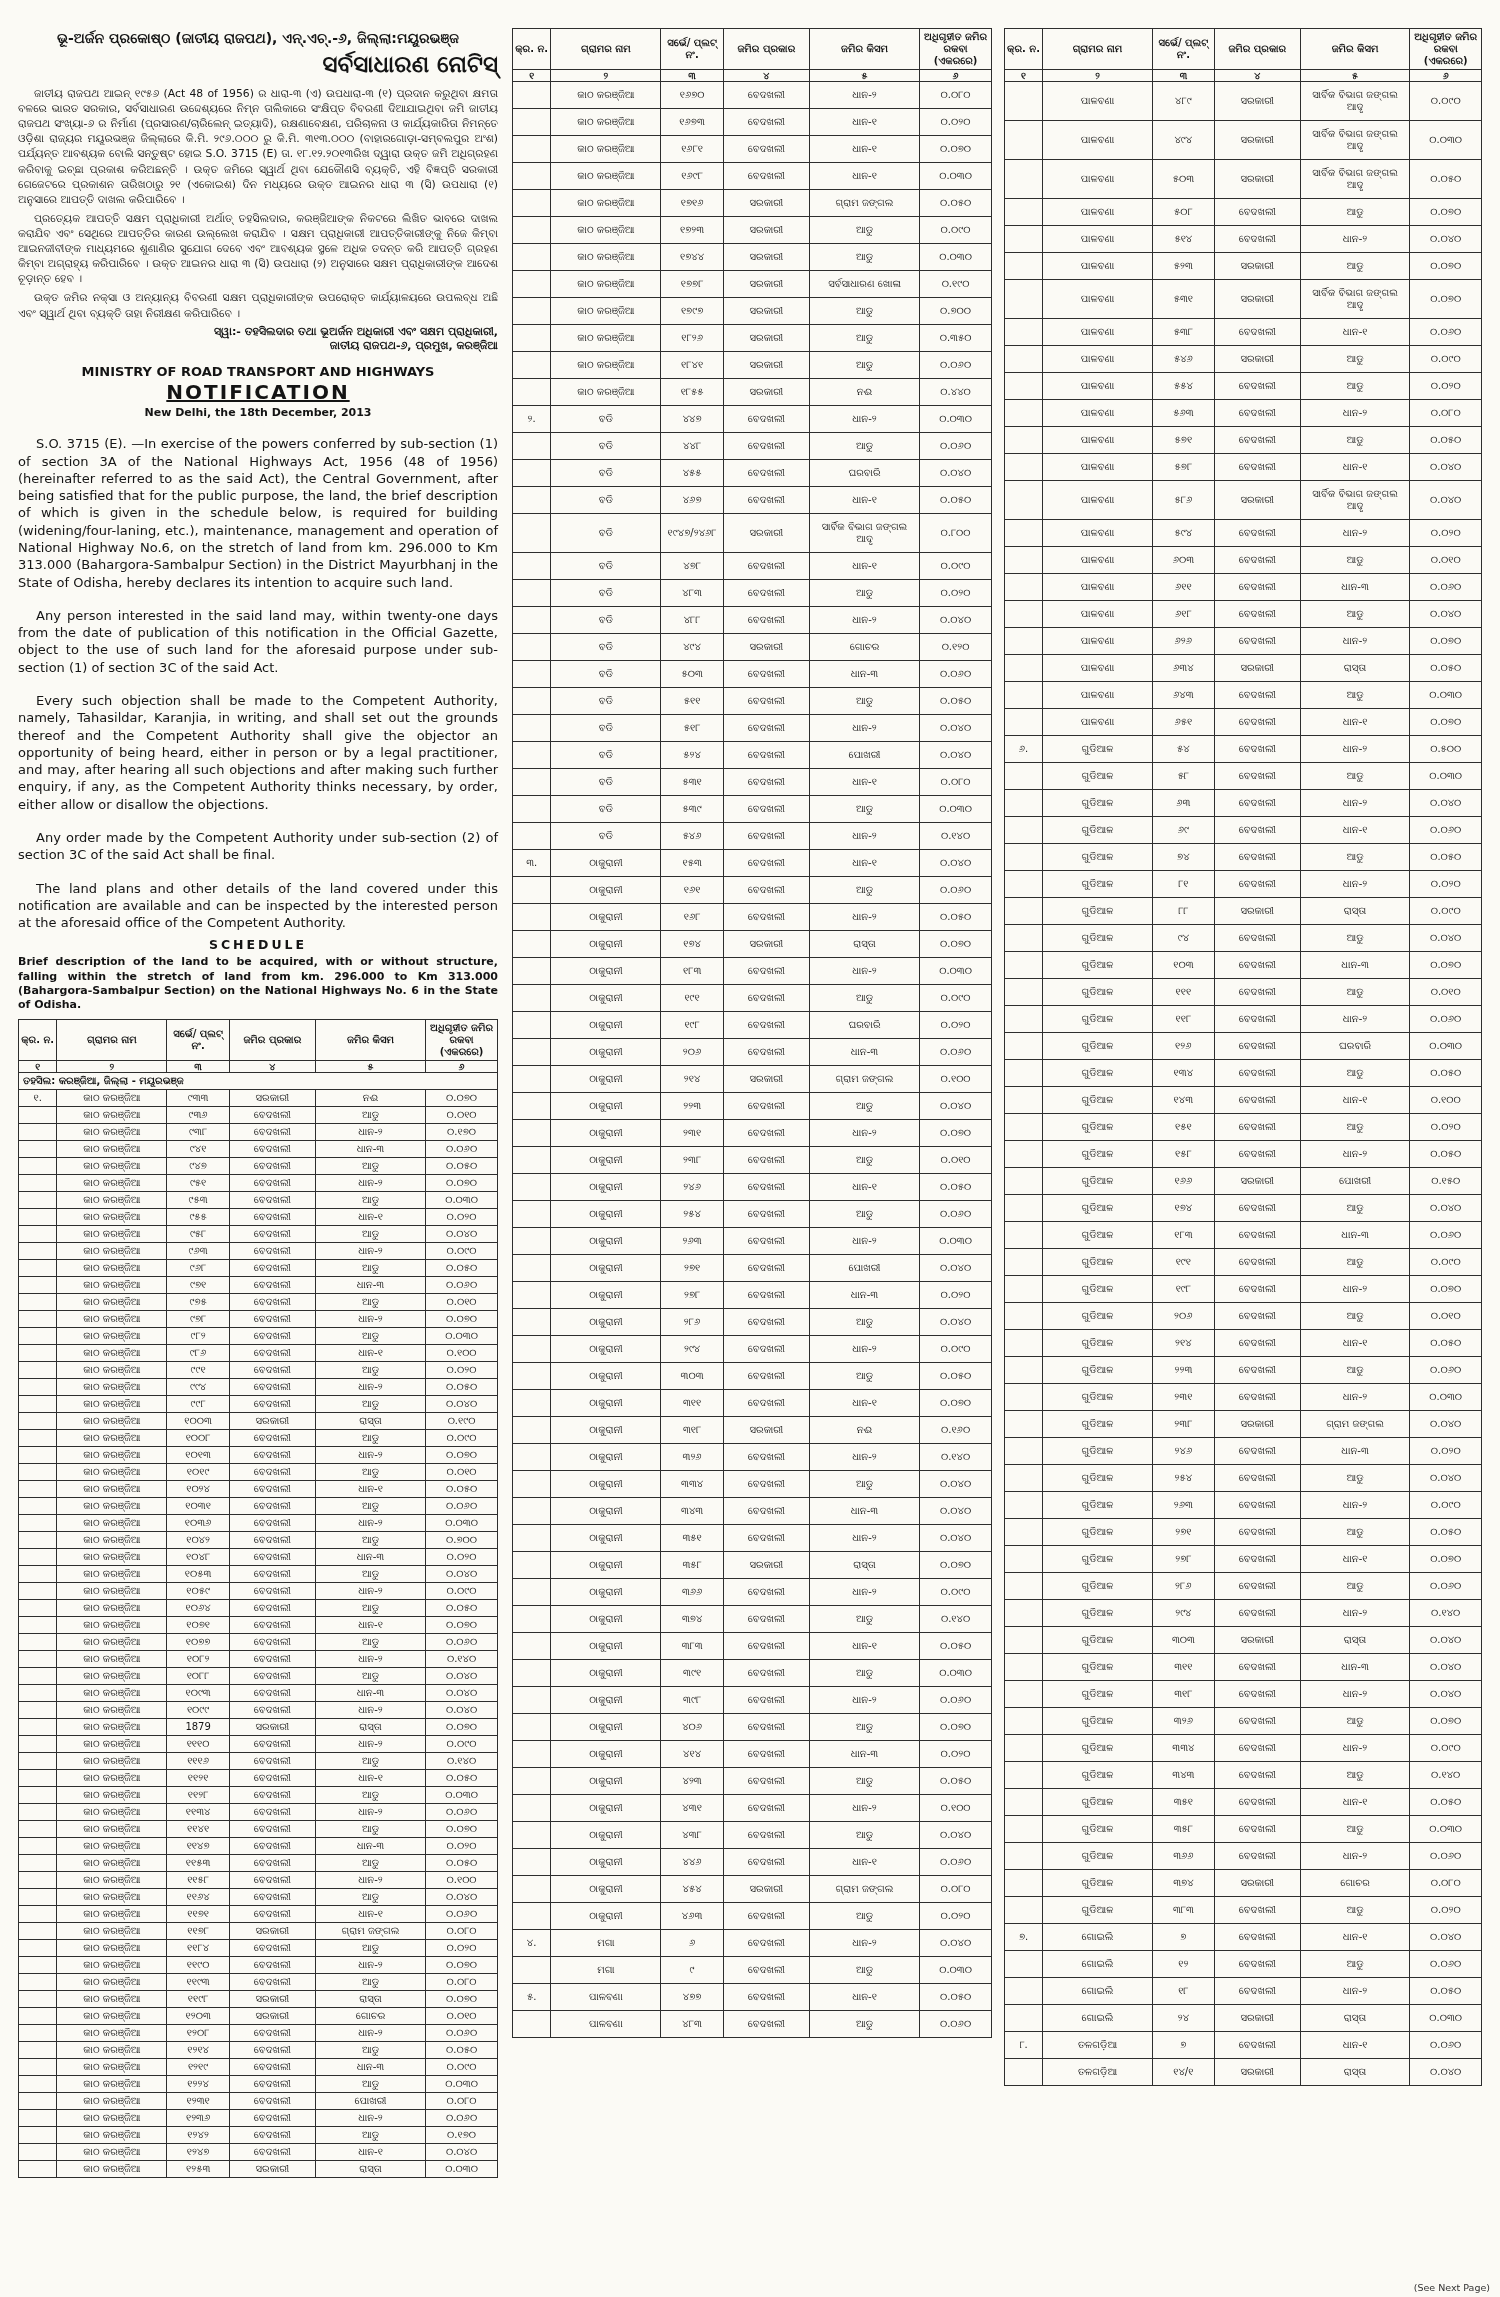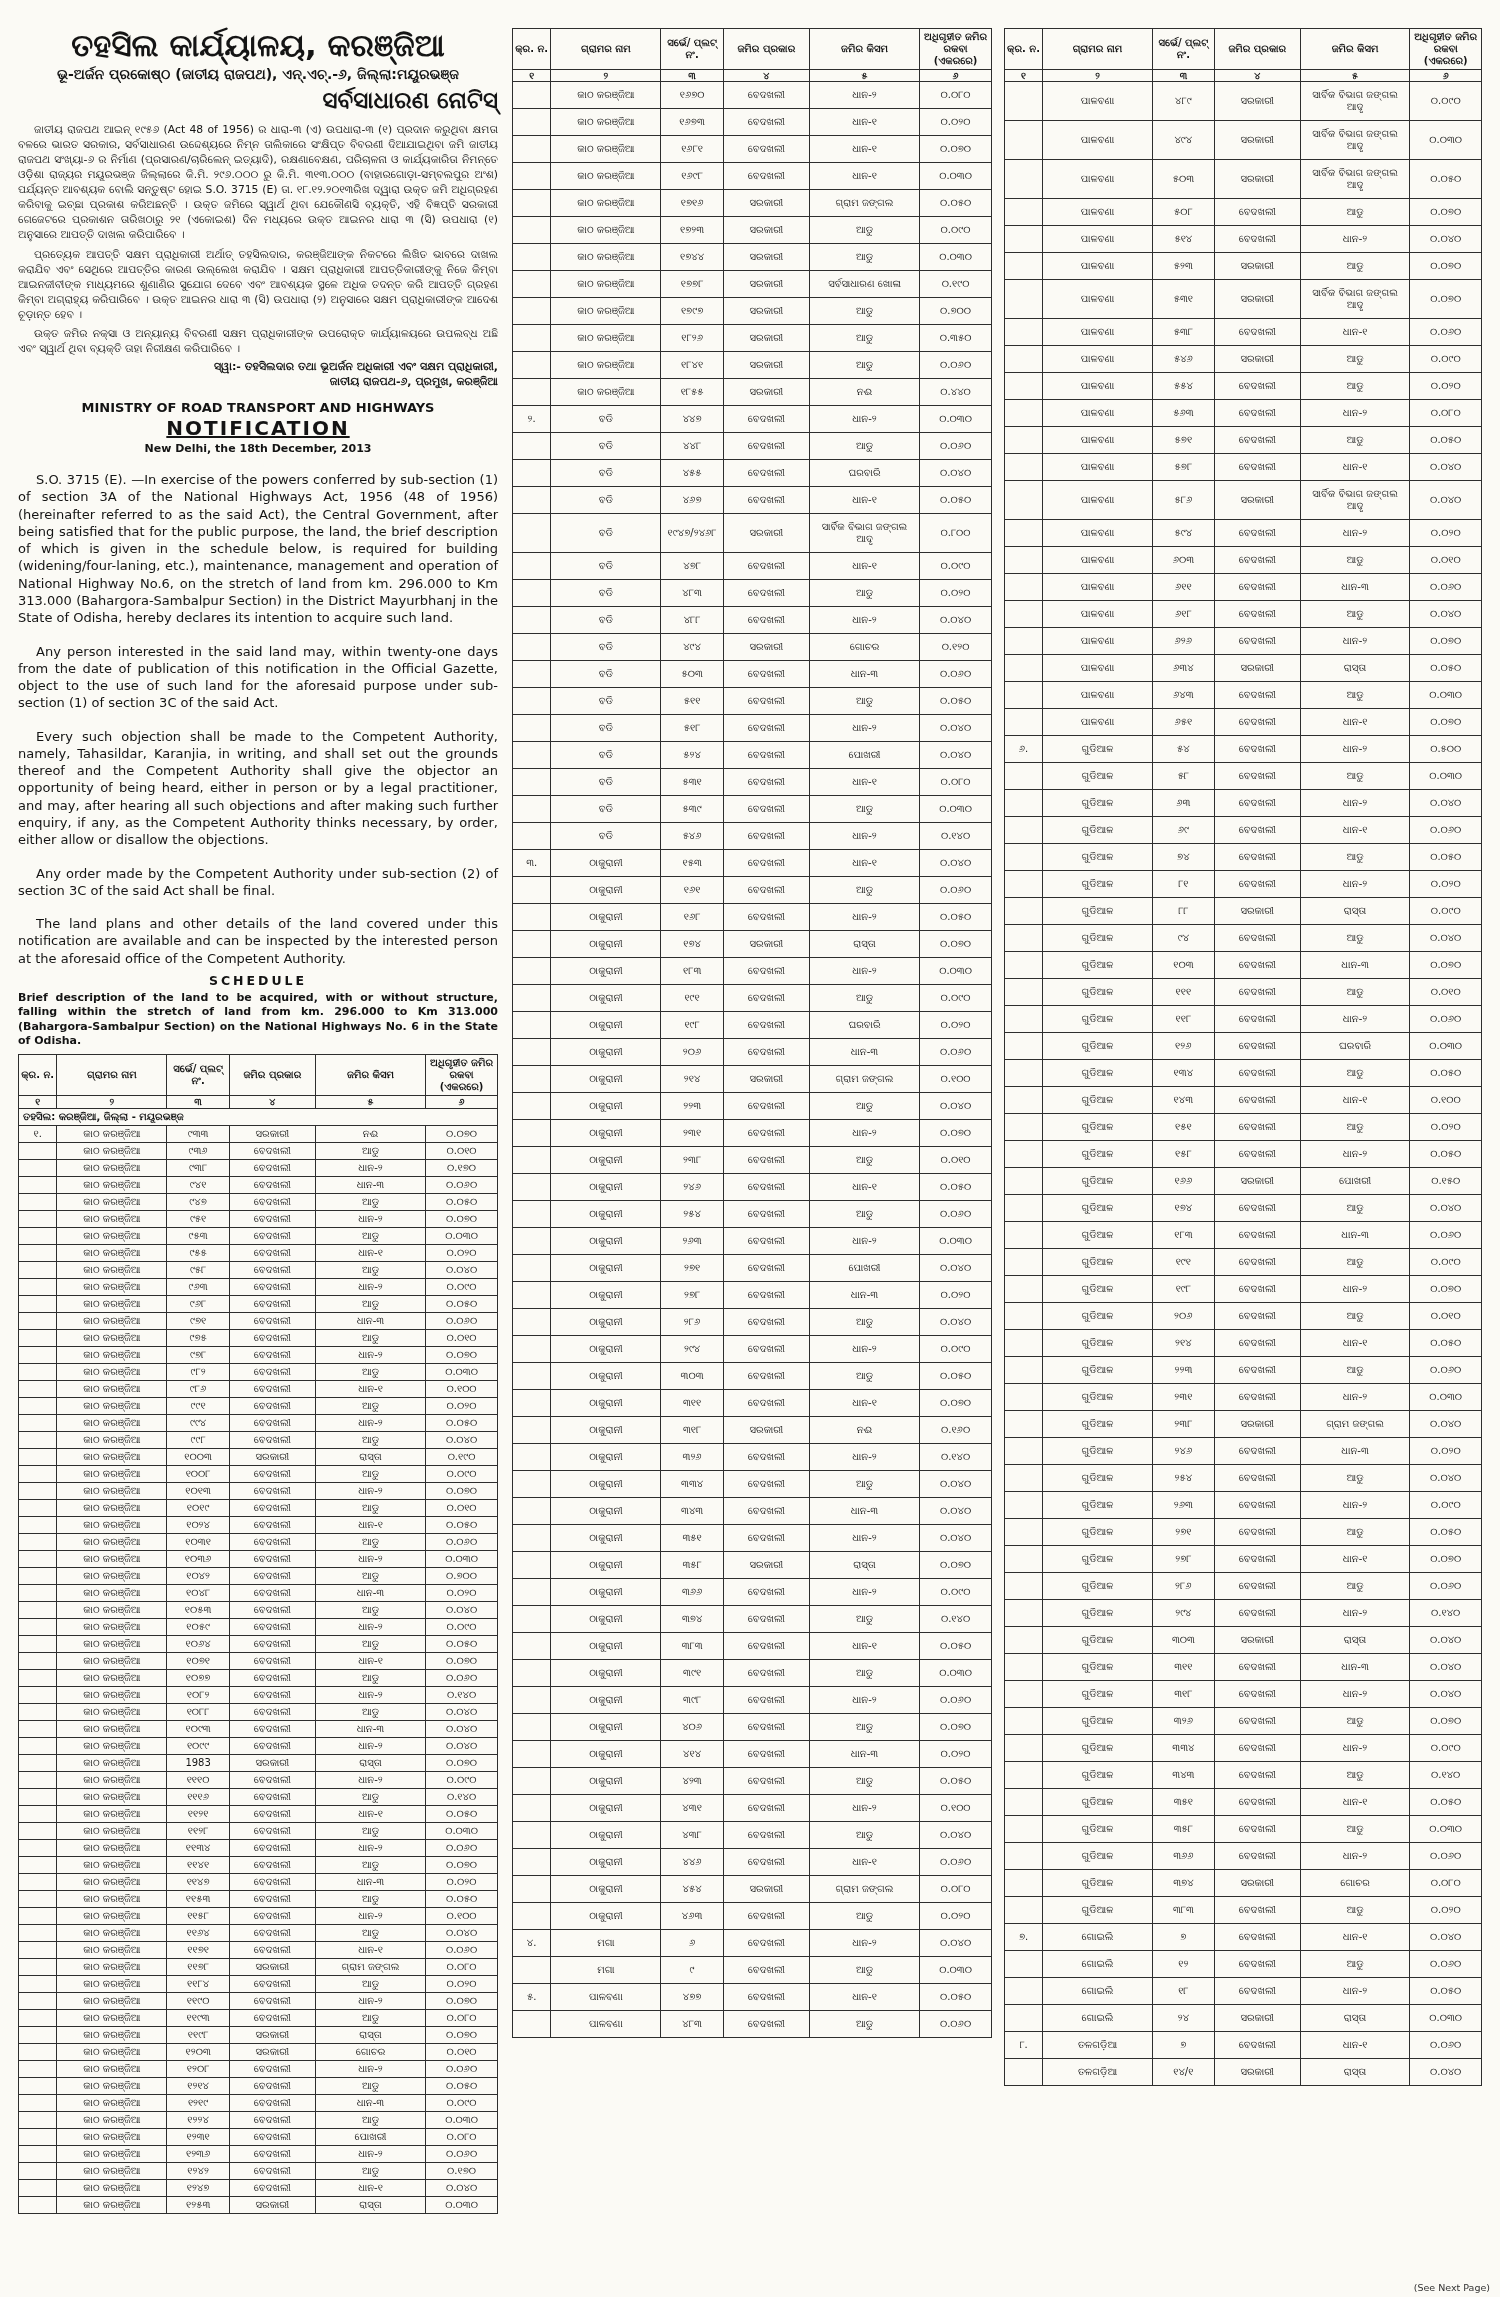--- a/index.html
+++ b/index.html
@@ -41,21 +41,20 @@
 
   .see-next{position:absolute;right:10px;bottom:4px;font-size:9.5px;color:#333;}
 </style>
 </head>
 <body>
 
 <div class="page">
 
 
   <div class="col col-left">
-    <div class="office-title">ତହସିଲ କାର୍ଯ୍ୟାଳୟ, କରଞ୍ଜିଆ</div>
     <div class="office-subtitle">ଭୂ-ଅର୍ଜନ ପ୍ରକୋଷ୍ଠ (ଜାତୀୟ ରାଜପଥ), ଏନ୍.ଏଚ୍.-୬, ଜିଲ୍ଲା:ମୟୂରଭଞ୍ଜ</div>
     <div class="notice-heading">ସର୍ବସାଧାରଣ ନୋଟିସ୍</div>
 
     <div class="odia-body">
         <p>ଜାତୀୟ ରାଜପଥ ଆଇନ୍ ୧୯୫୬ (Act 48 of 1956) ର ଧାରା-୩ (ଏ) ଉପଧାରା-୩ (୧) ପ୍ରଦାନ କରୁଥିବା କ୍ଷମତା ବଳରେ ଭାରତ ସରକାର, ସର୍ବସାଧାରଣ ଉଦ୍ଦେଶ୍ୟରେ ନିମ୍ନ ତାଲିକାରେ ସଂକ୍ଷିପ୍ତ ବିବରଣୀ ଦିଆଯାଇଥିବା ଜମି ଜାତୀୟ ରାଜପଥ ସଂଖ୍ୟା-୬ ର ନିର୍ମାଣ (ପ୍ରସାରଣ/ଚାରିଲେନ୍ ଇତ୍ୟାଦି), ରକ୍ଷଣାବେକ୍ଷଣ, ପରିଚାଳନା ଓ କାର୍ଯ୍ୟକାରିତା ନିମନ୍ତେ ଓଡ଼ିଶା ରାଜ୍ୟର ମୟୂରଭଞ୍ଜ ଜିଲ୍ଲାରେ କି.ମି. ୨୯୬.୦୦୦ ରୁ କି.ମି. ୩୧୩.୦୦୦ (ବାହାରଗୋଡ଼ା-ସମ୍ବଲପୁର ଅଂଶ) ପର୍ଯ୍ୟନ୍ତ ଆବଶ୍ୟକ ବୋଲି ସନ୍ତୁଷ୍ଟ ହୋଇ S.O. 3715 (E) ତା. ୧୮.୧୨.୨୦୧୩ରିଖ ଦ୍ୱାରା ଉକ୍ତ ଜମି ଅଧିଗ୍ରହଣ କରିବାକୁ ଇଚ୍ଛା ପ୍ରକାଶ କରିଅଛନ୍ତି । ଉକ୍ତ ଜମିରେ ସ୍ୱାର୍ଥ ଥିବା ଯେକୌଣସି ବ୍ୟକ୍ତି, ଏହି ବିଜ୍ଞପ୍ତି ସରକାରୀ ଗେଜେଟରେ ପ୍ରକାଶନ ତାରିଖଠାରୁ ୨୧ (ଏକୋଇଶ) ଦିନ ମଧ୍ୟରେ ଉକ୍ତ ଆଇନର ଧାରା ୩ (ସି) ଉପଧାରା (୧) ଅନୁସାରେ ଆପତ୍ତି ଦାଖଲ କରିପାରିବେ ।</p>
         <p>ପ୍ରତ୍ୟେକ ଆପତ୍ତି ସକ୍ଷମ ପ୍ରାଧିକାରୀ ଅର୍ଥାତ୍ ତହସିଲଦାର, କରଞ୍ଜିଆଙ୍କ ନିକଟରେ ଲିଖିତ ଭାବରେ ଦାଖଲ କରାଯିବ ଏବଂ ସେଥିରେ ଆପତ୍ତିର କାରଣ ଉଲ୍ଲେଖ କରାଯିବ । ସକ୍ଷମ ପ୍ରାଧିକାରୀ ଆପତ୍ତିକାରୀଙ୍କୁ ନିଜେ କିମ୍ବା ଆଇନଜୀବୀଙ୍କ ମାଧ୍ୟମରେ ଶୁଣାଣିର ସୁଯୋଗ ଦେବେ ଏବଂ ଆବଶ୍ୟକ ସ୍ଥଳେ ଅଧିକ ତଦନ୍ତ କରି ଆପତ୍ତି ଗ୍ରହଣ କିମ୍ବା ଅଗ୍ରାହ୍ୟ କରିପାରିବେ । ଉକ୍ତ ଆଇନର ଧାରା ୩ (ସି) ଉପଧାରା (୨) ଅନୁସାରେ ସକ୍ଷମ ପ୍ରାଧିକାରୀଙ୍କ ଆଦେଶ ଚୂଡ଼ାନ୍ତ ହେବ ।</p>
         <p>ଉକ୍ତ ଜମିର ନକ୍ସା ଓ ଅନ୍ୟାନ୍ୟ ବିବରଣୀ ସକ୍ଷମ ପ୍ରାଧିକାରୀଙ୍କ ଉପରୋକ୍ତ କାର୍ଯ୍ୟାଳୟରେ ଉପଲବ୍ଧ ଅଛି ଏବଂ ସ୍ୱାର୍ଥ ଥିବା ବ୍ୟକ୍ତି ତାହା ନିରୀକ୍ଷଣ କରିପାରିବେ ।</p>
       </div>
 
     <div class="signature">
@@ -401,21 +400,21 @@
             <td></td>
             <td>କାଠ କରଞ୍ଜିଆ</td>
             <td>୧୦୯୯</td>
             <td>ବେଦଖଲୀ</td>
             <td>ଧାନ-୨</td>
             <td>୦.୦୪୦</td>
           </tr>
           <tr>
             <td></td>
             <td>କାଠ କରଞ୍ଜିଆ</td>
-            <td>1983</td>
+            <td>1879</td>
             <td>ସରକାରୀ</td>
             <td>ରାସ୍ତା</td>
             <td>୦.୦୭୦</td>
           </tr>
           <tr>
             <td></td>
             <td>କାଠ କରଞ୍ଜିଆ</td>
             <td>୧୧୧୦</td>
             <td>ବେଦଖଲୀ</td>
             <td>ଧାନ-୨</td>

